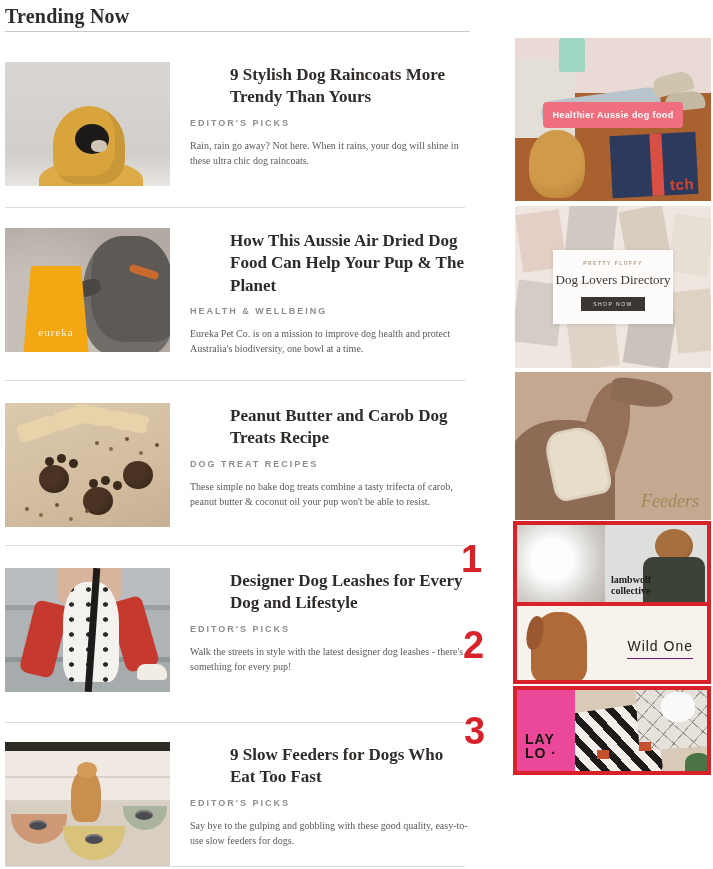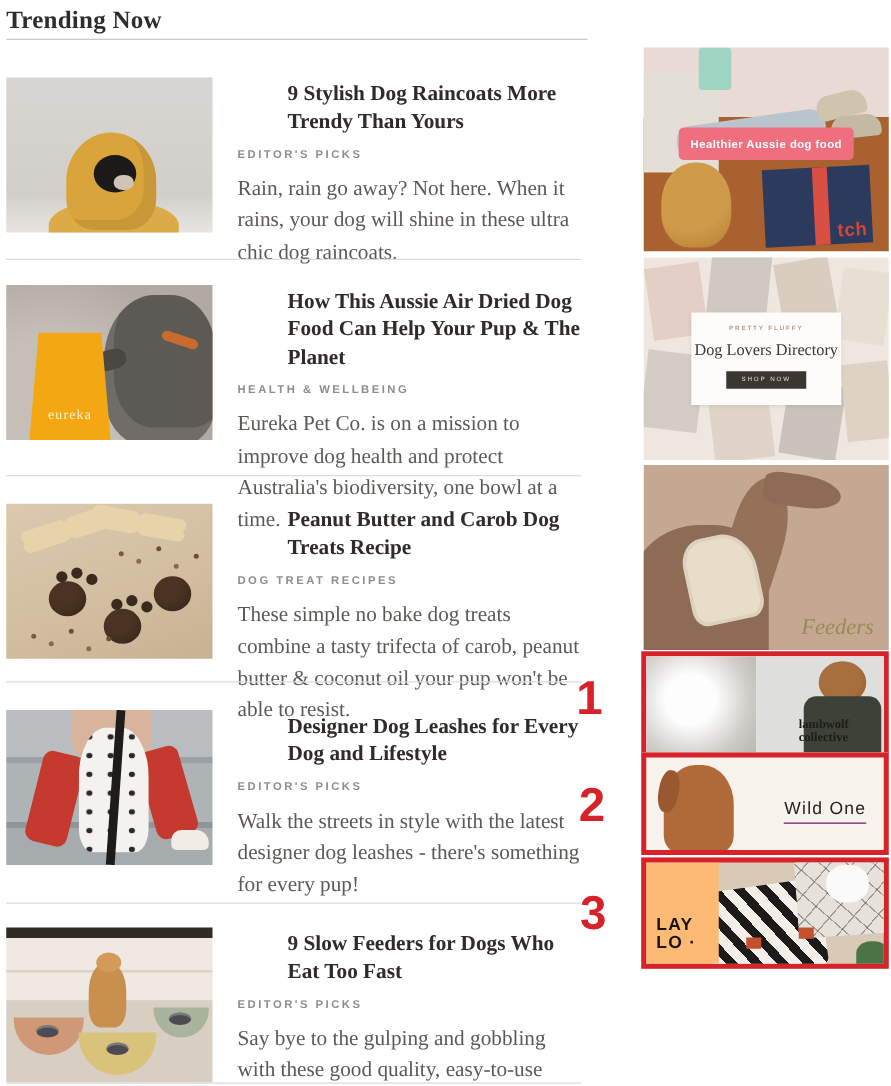--- a/index.html
+++ b/index.html
@@ -9,21 +9,21 @@
   
   .page-title { position:absolute; left:5px; top:5px; font-family:"Liberation Serif", serif; font-weight:bold; font-size:20px; color:#2f2d2b; letter-spacing:.2px; }
   .header-rule { position:absolute; left:5px; top:31px; width:465px; height:1px; background:#c9c9c9; }
 
   
   .row { position:absolute; left:5px; width:465px; }
   .thumb { position:absolute; left:0; top:0; width:165px; height:124px; overflow:hidden; cursor:pointer; }
   .content { position:absolute; left:185px; top:2px; width:280px; }
   .a-title { font-family:"Liberation Serif", serif; font-weight:bold; font-size:17px; line-height:1.32; color:#2e2b28; cursor:pointer;margin-left:40px; }
   .a-cat { margin-top:9px; font-size:9px; font-weight:bold; letter-spacing:2px; color:#8f8d8a; text-transform:uppercase; }
-  .a-ex { margin-top:10px; font-family:"Liberation Serif", serif; font-size:17px; line-height:1.5; color:#5c5955; }
+  .a-ex { margin-top:10px; font-family:"Liberation Serif", serif; font-size:10px; line-height:1.5; color:#5c5955; }
   .divider { position:absolute; left:5px; width:460px; height:1px; background:#dcdcdc; }
 
   
   .t1 { background:linear-gradient(180deg,#d8d5d2 0%,#d2cfcb 75%,#e8e5e0 100%); }
   .t1 .hood { position:absolute; left:48px; top:44px; width:72px; height:78px; background:#d9a43c; border-radius:55% 55% 35% 35%; box-shadow:inset -10px -8px 0 rgba(0,0,0,.08); }
   .t1 .body { position:absolute; left:34px; top:98px; width:104px; height:40px; background:#dcab48; border-radius:50% 50% 0 0; }
   .t1 .face { position:absolute; left:70px; top:62px; width:34px; height:30px; background:#1c1a18; border-radius:50%; }
   .t1 .muzzle { position:absolute; left:86px; top:78px; width:16px; height:12px; background:#cfc4b6; border-radius:45%; }
 
   
@@ -92,29 +92,29 @@
   .ad3 .harness { position:absolute; left:34px; top:56px; width:58px; height:70px; background:#e8ddc8; border-radius:30% 45% 20% 20%; transform:rotate(-12deg); box-shadow:inset 0 0 0 3px rgba(0,0,0,.05); }
   .ad3 .brand { position:absolute; right:12px; bottom:8px; font-family:"Liberation Serif", serif; font-style:italic; font-size:18px; color:#9c8a54; }
 
   
   .abox { position:absolute; left:513px; width:198px; border:4px solid #d8222a; overflow:hidden; }
   .box1 { top:521px; height:85px; cursor:pointer; }
   .box1 .left { position:absolute; left:0; top:0; width:88px; height:100%; background:radial-gradient(circle at 40% 45%, #fdfdfd 0 30%, #cfccc7 70%, #b9b5af 100%); }
   .box1 .right { position:absolute; left:88px; top:0; width:102px; height:100%; background:#dededc; }
   .box1 .head { position:absolute; right:14px; top:4px; width:38px; height:34px; background:radial-gradient(circle at 45% 40%, #a86f3e 0 55%, #8d5529 100%); border-radius:50%; }
   .box1 .coat { position:absolute; right:2px; top:32px; width:62px; height:46px; background:#3c4238; border-radius:10px 10px 0 0; }
-  .box1 .brand { position:absolute; left:94px; bottom:6px; font-family:"Liberation Serif", serif; font-weight:bold; font-size:10px; line-height:1.1; color:#1e1c1a;margin-left:28px; }
+  .box1 .brand { position:absolute; left:94px; bottom:6px; font-family:"Liberation Serif", serif; font-weight:bold; font-size:10px; line-height:1.1; color:#1e1c1a; }
 
   .box2 { top:602px; height:82px; cursor:pointer; background:#f7f2ec; }
   .box2 .dog { position:absolute; left:14px; top:6px; width:56px; height:70px; background:#b06a3a; border-radius:45% 45% 20% 20%; }
   .box2 .ear { position:absolute; left:10px; top:10px; width:16px; height:34px; background:#9a5830; border-radius:45%; transform:rotate(10deg); }
   .box2 .brand { position:absolute; right:14px; top:32px; font-size:14px; letter-spacing:1px; color:#24211e; border-bottom:1px solid #701a75; padding-bottom:4px; }
 
   .box3 { top:686px; height:89px; cursor:pointer; background:#d9cab8; }
-  .box3 .panel { position:absolute; left:0; top:0; width:58px; height:100%; background:#fdba74; }
+  .box3 .panel { position:absolute; left:0; top:0; width:58px; height:100%; background:#ec4899; }
   .box3 .brand { position:absolute; left:8px; bottom:10px; font-size:14px; font-weight:bold; letter-spacing:1px; line-height:1.05; color:#17150f; }
   .box3 .stripe-bed { position:absolute; left:50px; top:18px; width:92px; height:70px; background:repeating-linear-gradient(55deg,#1d1b19 0 7px,#f3efe8 7px 15px); transform:rotate(-8deg); border-radius:6px; }
   .box3 .quilt-bed { position:absolute; left:120px; top:-6px; width:90px; height:64px; background:#e6e2db; background-image:repeating-linear-gradient(45deg, rgba(90,85,78,.5) 0 1px, transparent 1px 14px), repeating-linear-gradient(-45deg, rgba(90,85,78,.5) 0 1px, transparent 1px 14px); transform:rotate(-4deg); border-radius:6px; }
   .box3 .pup { position:absolute; left:144px; top:2px; width:34px; height:30px; background:#fbfafa; border-radius:45%; }
   .box3 .tag { position:absolute; left:122px; top:52px; width:12px; height:9px; background:#c4502e; box-shadow:-42px 8px 0 #c4502e; }
   .box3 .plant { position:absolute; right:-4px; bottom:-4px; width:26px; height:22px; background:#4c7345; border-radius:45% 45% 0 0; }
 
   .anno-num { position:absolute; font-family:"Liberation Sans", sans-serif; font-weight:bold; font-size:38px; color:#d8222a; line-height:1; }
   .num1 { left:461px; top:540px; }
   .num2 { left:463px; top:626px; }

